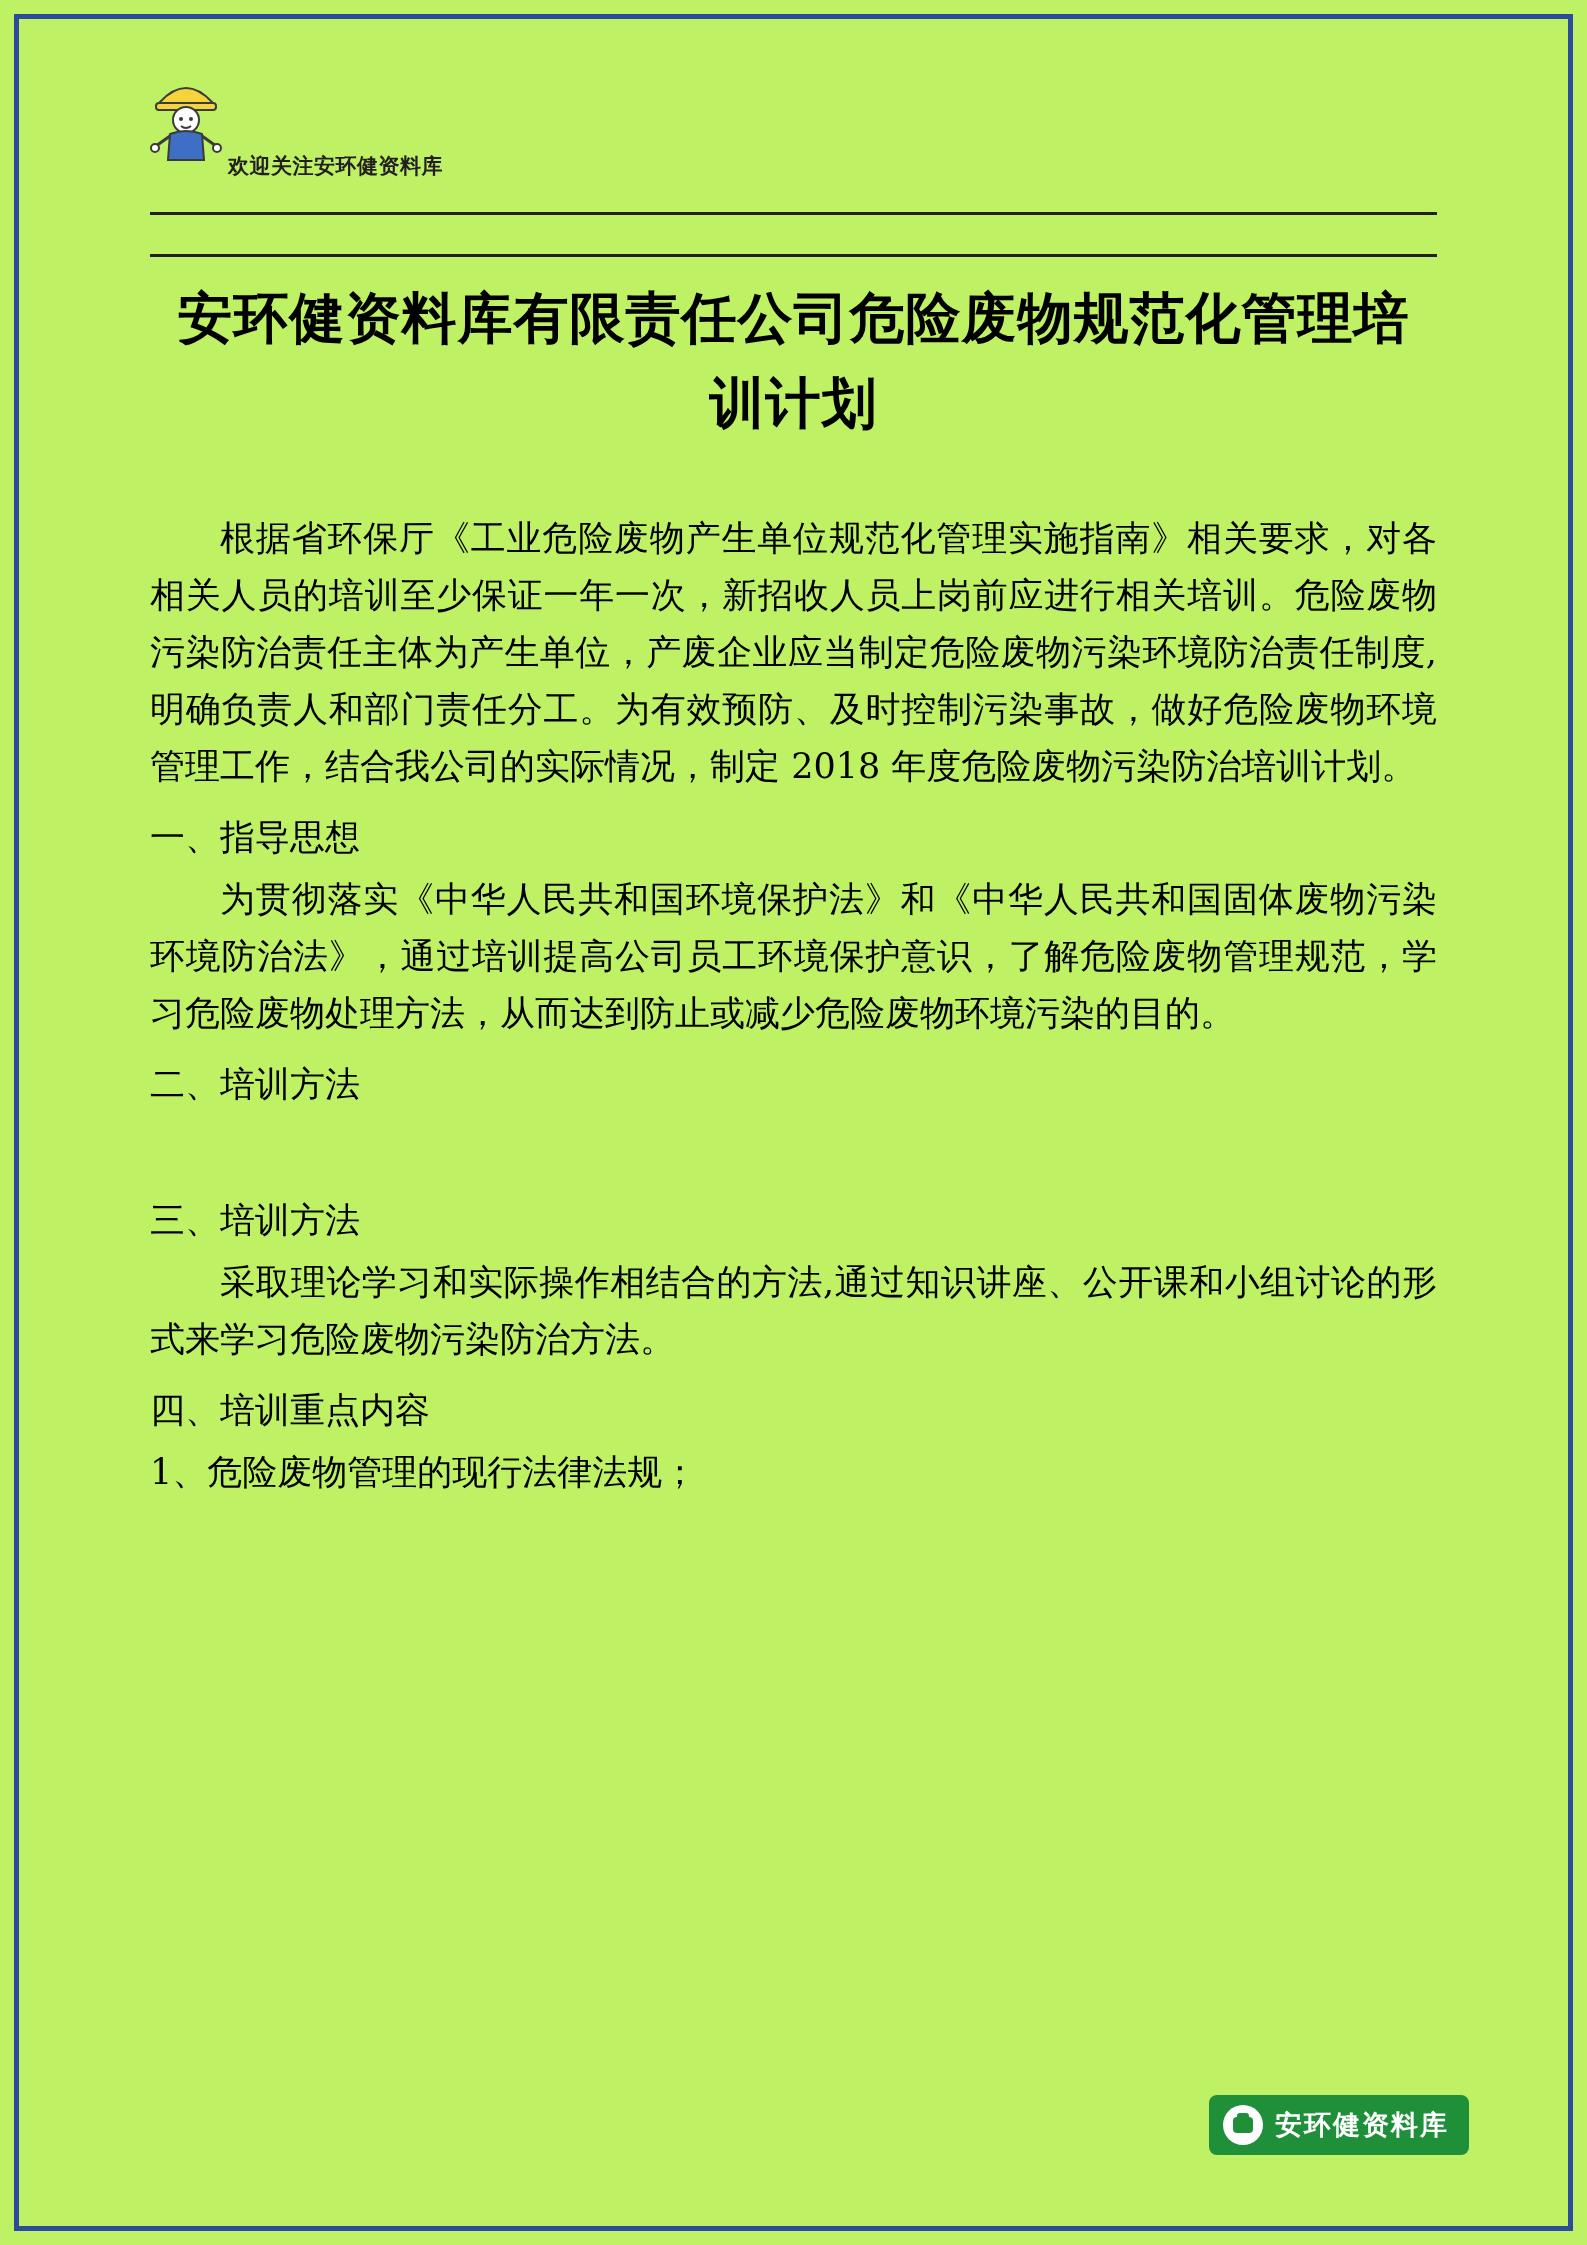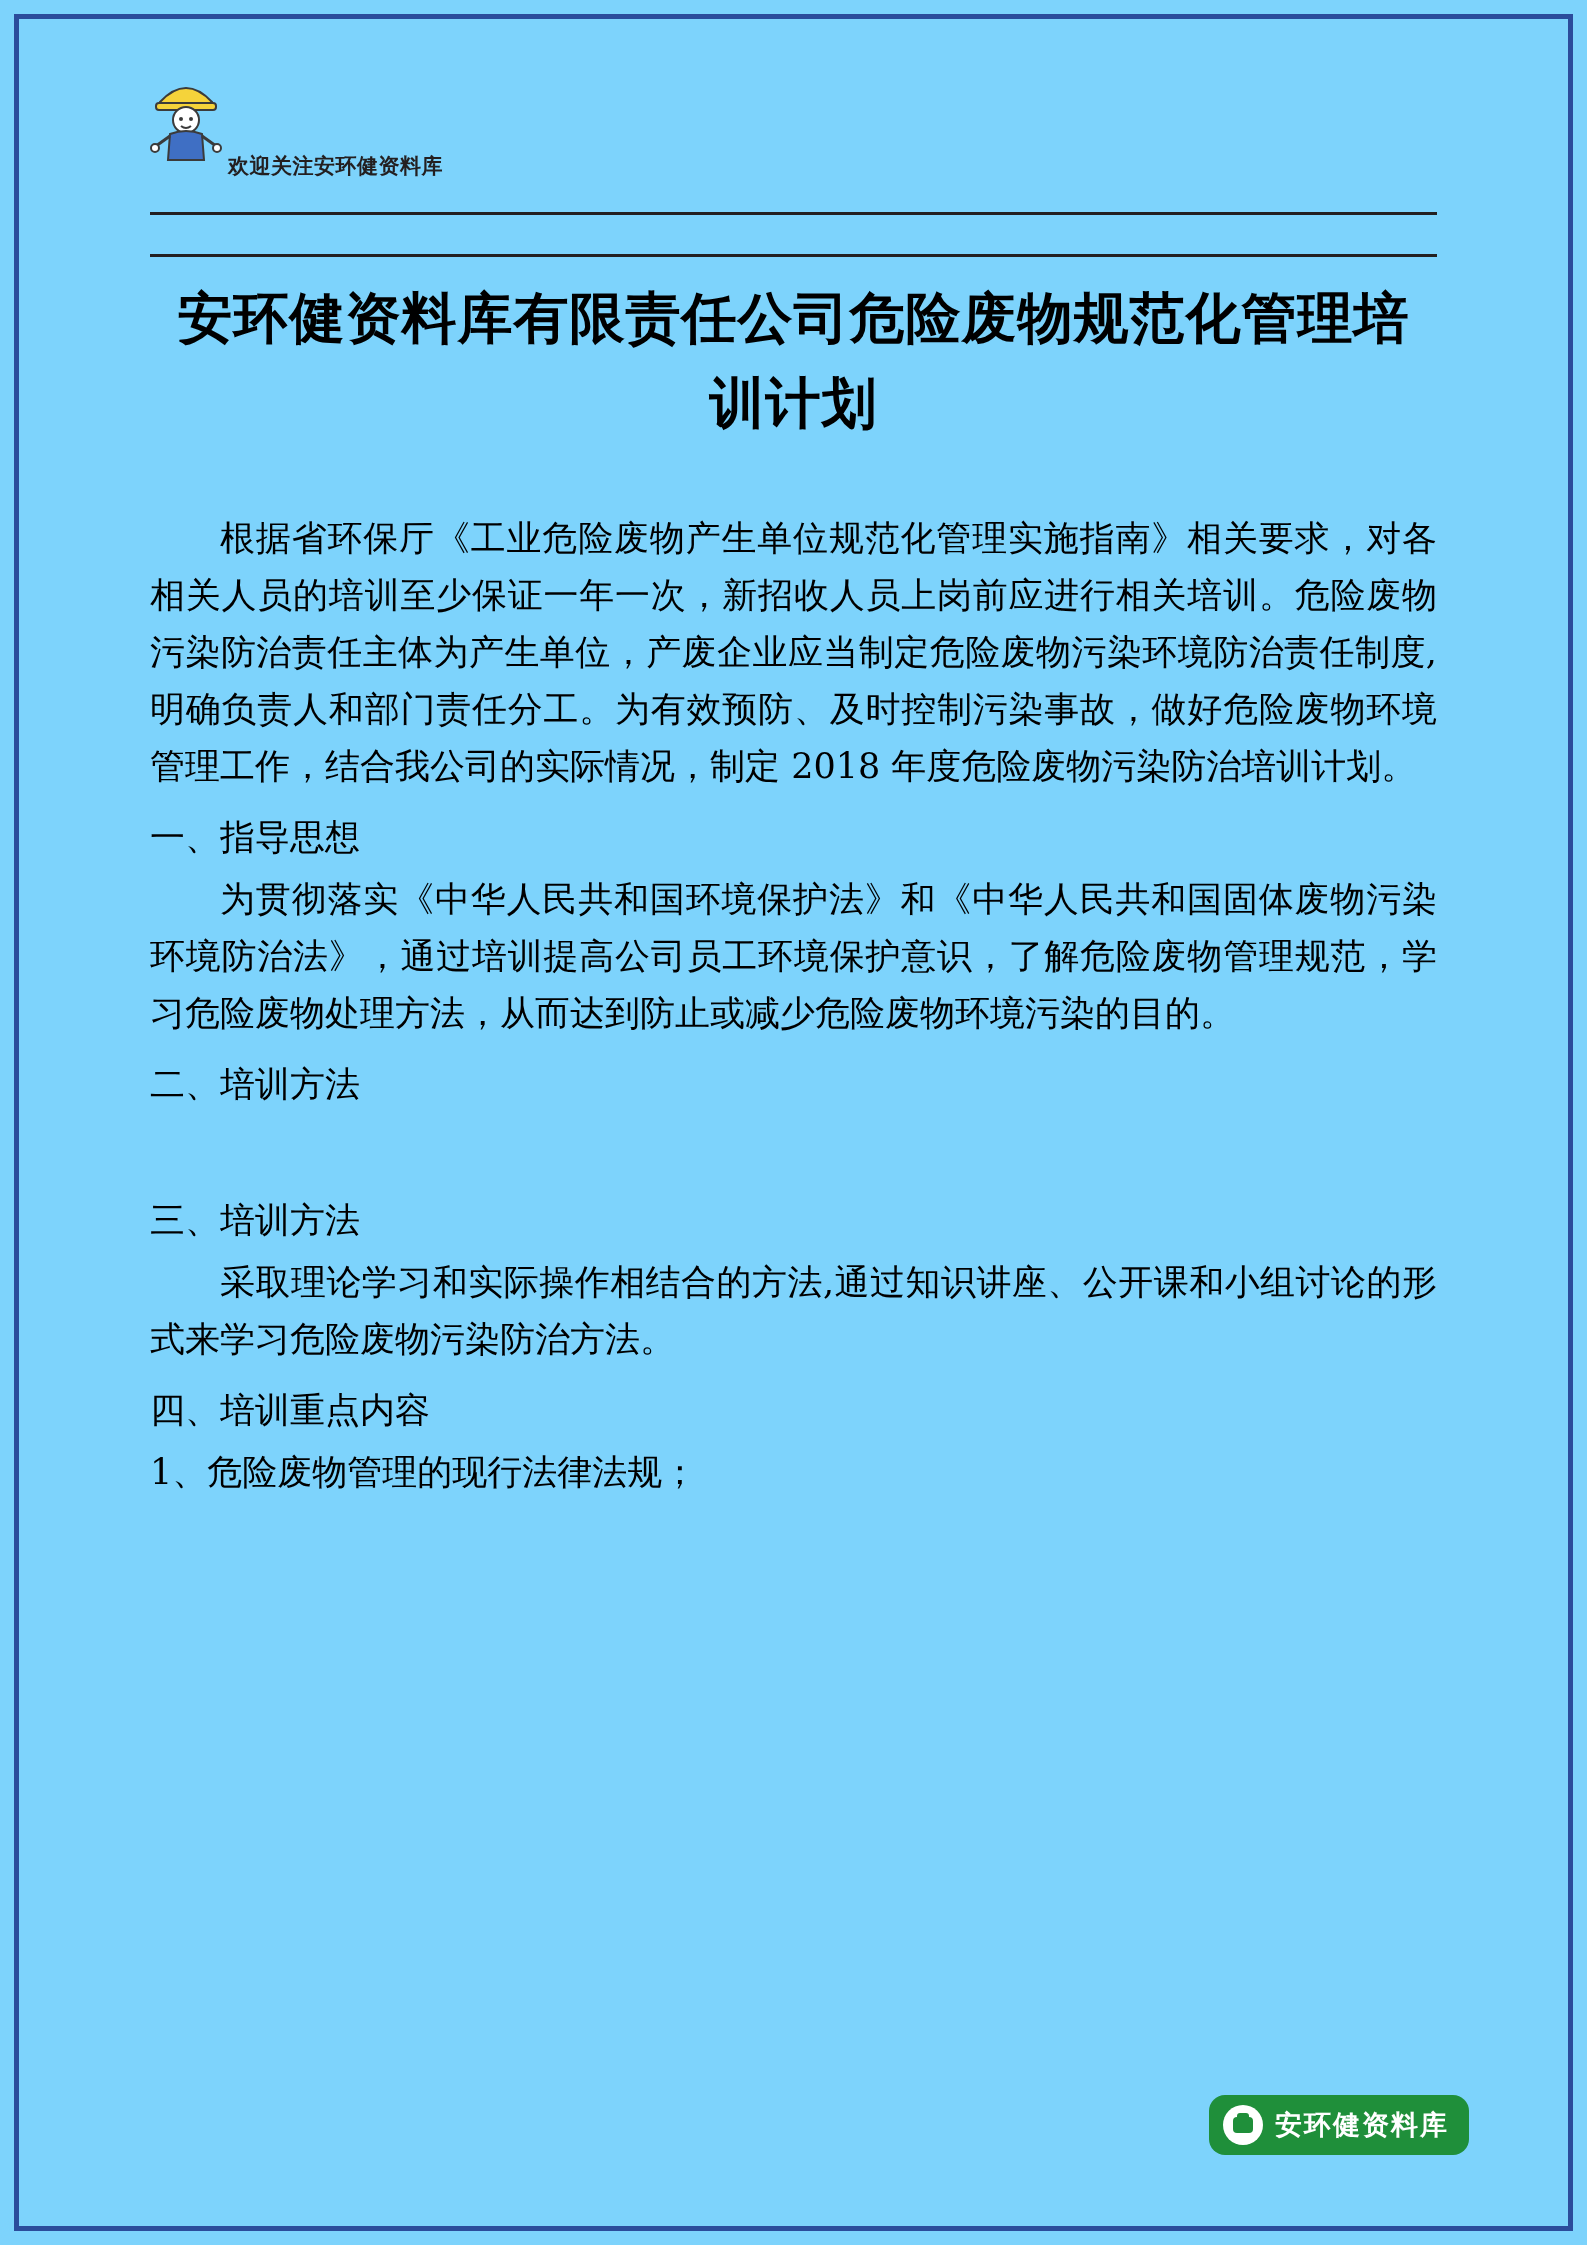--- a/index.html
+++ b/index.html
@@ -8,21 +8,21 @@
     background: #ffffff;
   }
   body {
     font-family: "DejaVu Sans", "Liberation Sans", sans-serif;
   }
   .page {
     position: relative;
     width: 1587px;
     height: 2245px;
     margin: 0 auto;
-    background: #7dd3fc;
+    background: #bef264;
     box-sizing: border-box;
   }
   
   .frame {
     position: absolute;
     left: 14px;
     top: 14px;
     width: 1559px;
     height: 2217px;
     border: 5px solid #2b4c9b;
@@ -131,21 +131,21 @@
 
   
   .footer-wm {
     position: absolute;
     right: 118px;
     bottom: 90px;
     display: flex;
     align-items: center;
     gap: 12px;
     background: #1f8f3a;
-    border-radius: 16px;
+    border-radius: 8px;
     padding: 10px 20px 10px 14px;
   }
   .wm-badge {
     width: 40px;
     height: 40px;
     border-radius: 50%;
     background: #ffffff;
     position: relative;
     flex: 0 0 auto;
   }

